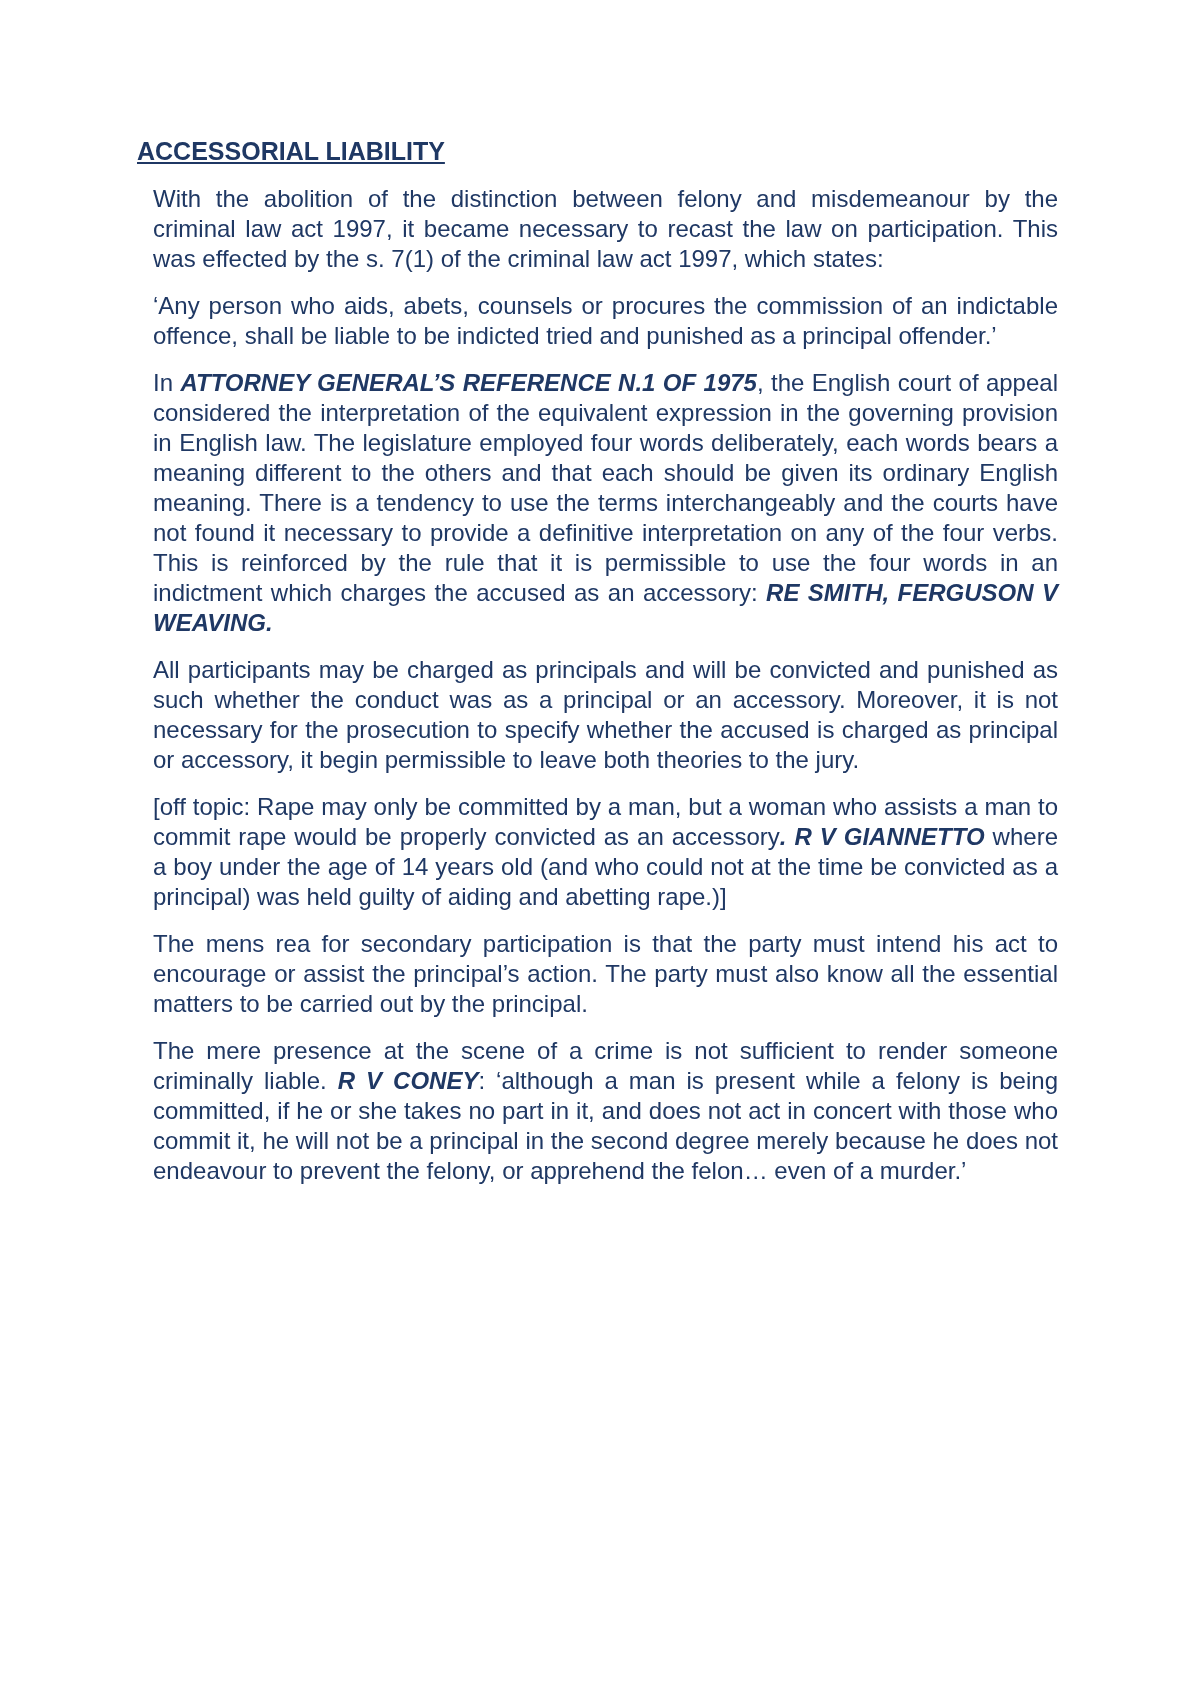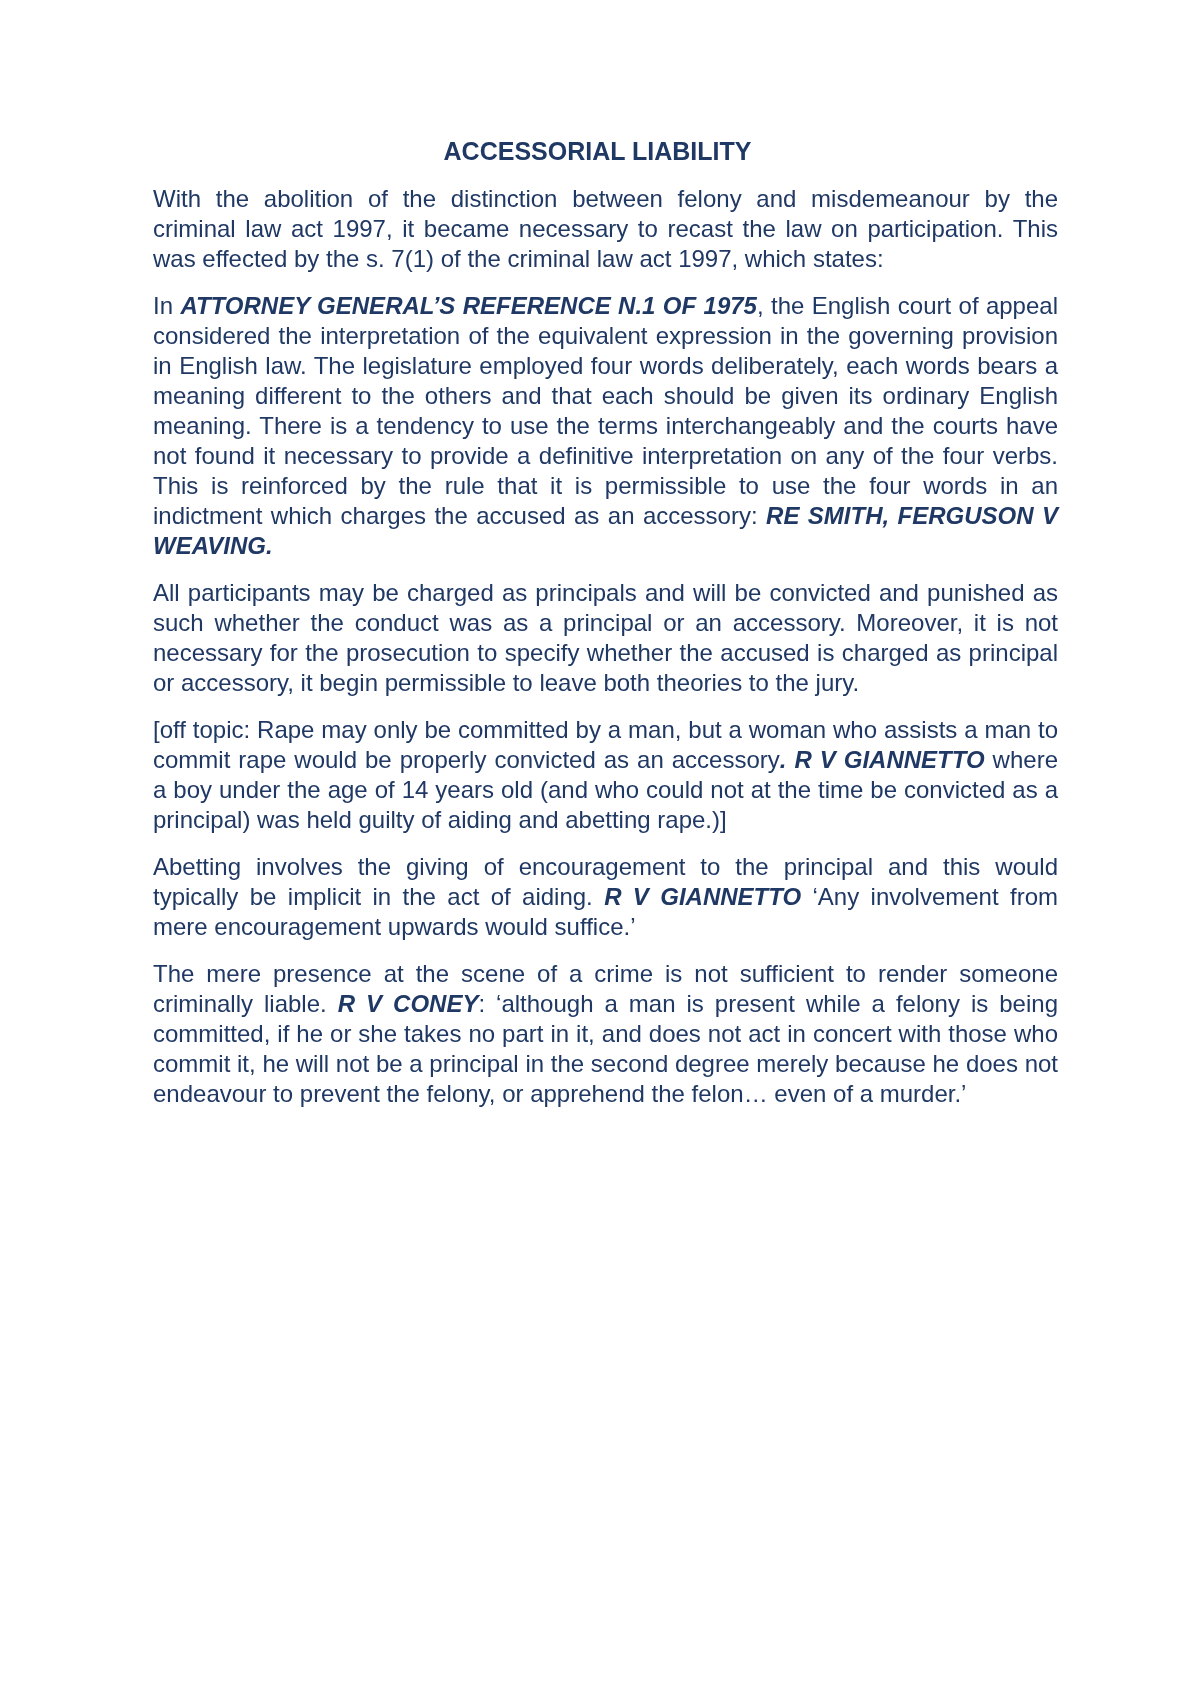--- a/index.html
+++ b/index.html
@@ -22,38 +22,40 @@
     width: 921px;
     color: #1f3864;
     font-size: 24px;
     line-height: 30px;
     text-align: justify;
   }
   .doc-title {
     font-size: 25px;
     font-weight: bold;
     margin: 0 0 18px 0;
-    text-align: center;
+    text-align: left;
+    text-decoration: underline;
   }
   .content p {
     margin: 0 0 17px 16px;
   }
   .bold {
     font-weight: bold;
     font-style: italic;
   }
 </style>
 </head>
 <body>
 
 <div class="page">
   <div class="content">
     <h1 class="doc-title">ACCESSORIAL LIABILITY</h1>
     <div>
         <p><span>With the abolition of the distinction between felony and misdemeanour by the criminal law act 1997, it became necessary to recast the law on participation. This was effected by the s. 7(1) of the criminal law act 1997, which states:</span></p>
+        <p><span>‘Any person who aids, abets, counsels or procures the commission of an indictable offence, shall be liable to be indicted tried and punished as a principal offender.’</span></p>
         <p><span>In </span><span class="bold">ATTORNEY GENERAL’S REFERENCE N.1 OF 1975</span><span>, the English court of appeal considered the interpretation of the equivalent expression in the governing provision in English law. The legislature employed four words deliberately, each words bears a meaning different to the others and that each should be given its ordinary English meaning. There is a tendency to use the terms interchangeably and the courts have not found it necessary to provide a definitive interpretation on any of the four verbs. This is reinforced by the rule that it is permissible to use the four words in an indictment which charges the accused as an accessory: </span><span class="bold">RE SMITH, FERGUSON V WEAVING.</span></p>
         <p><span>All participants may be charged as principals and will be convicted and punished as such whether the conduct was as a principal or an accessory. Moreover, it is not necessary for the prosecution to specify whether the accused is charged as principal or accessory, it begin permissible to leave both theories to the jury.</span></p>
         <p><span>[off topic: Rape may only be committed by a man, but a woman who assists a man to commit rape would be properly convicted as an accessory</span><span class="bold">. R V GIANNETTO</span><span> where a boy under the age of 14 years old (and who could not at the time be convicted as a principal) was held guilty of aiding and abetting rape.)]</span></p>
-        <p><span>Abetting involves the giving of encouragement to the principal and this would typically be implicit in the act of aiding. </span><span class="bold">R V GIANNETTO</span><span> ‘Any involvement from mere encouragement upwards would suffice.’</span></p>
+        <p><span>The mens rea for secondary participation is that the party must intend his act to encourage or assist the principal’s action. The party must also know all the essential matters to be carried out by the principal.</span></p>
         <p><span>The mere presence at the scene of a crime is not sufficient to render someone criminally liable. </span><span class="bold">R V CONEY</span><span>: ‘although a man is present while a felony is being committed, if he or she takes no part in it, and does not act in concert with those who commit it, he will not be a principal in the second degree merely because he does not endeavour to prevent the felony, or apprehend the felon… even of a murder.’</span></p>
       </div>
   </div>
 </div>
 
 </body></html>

